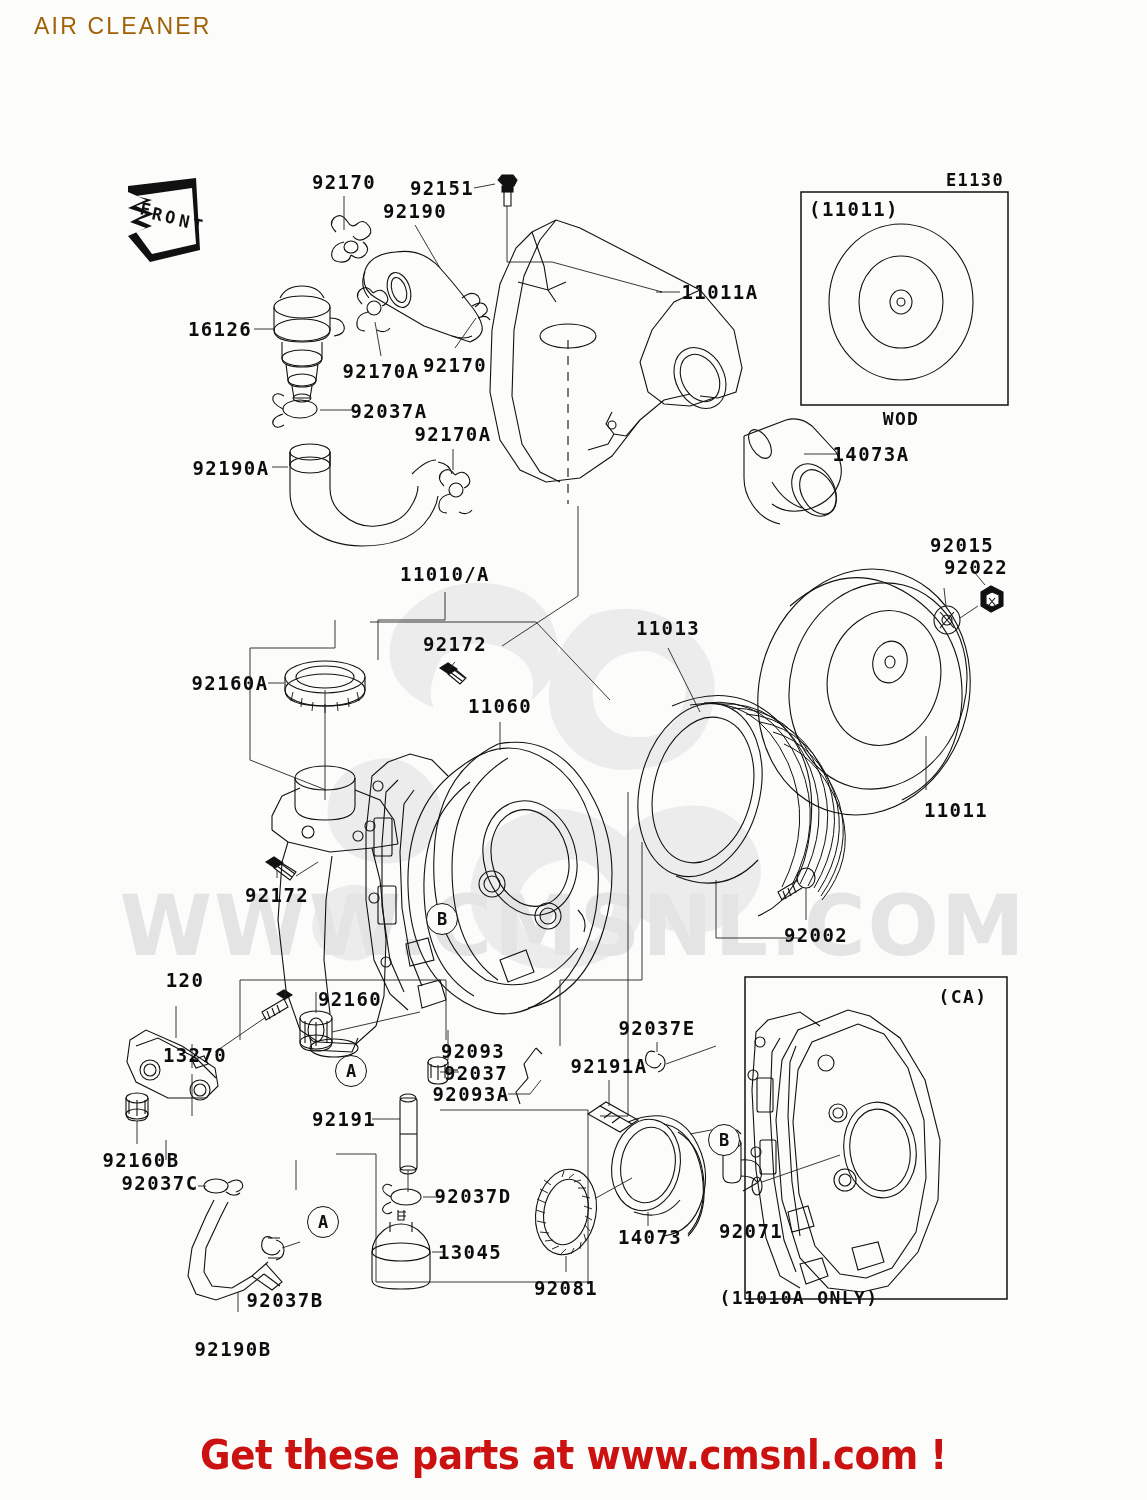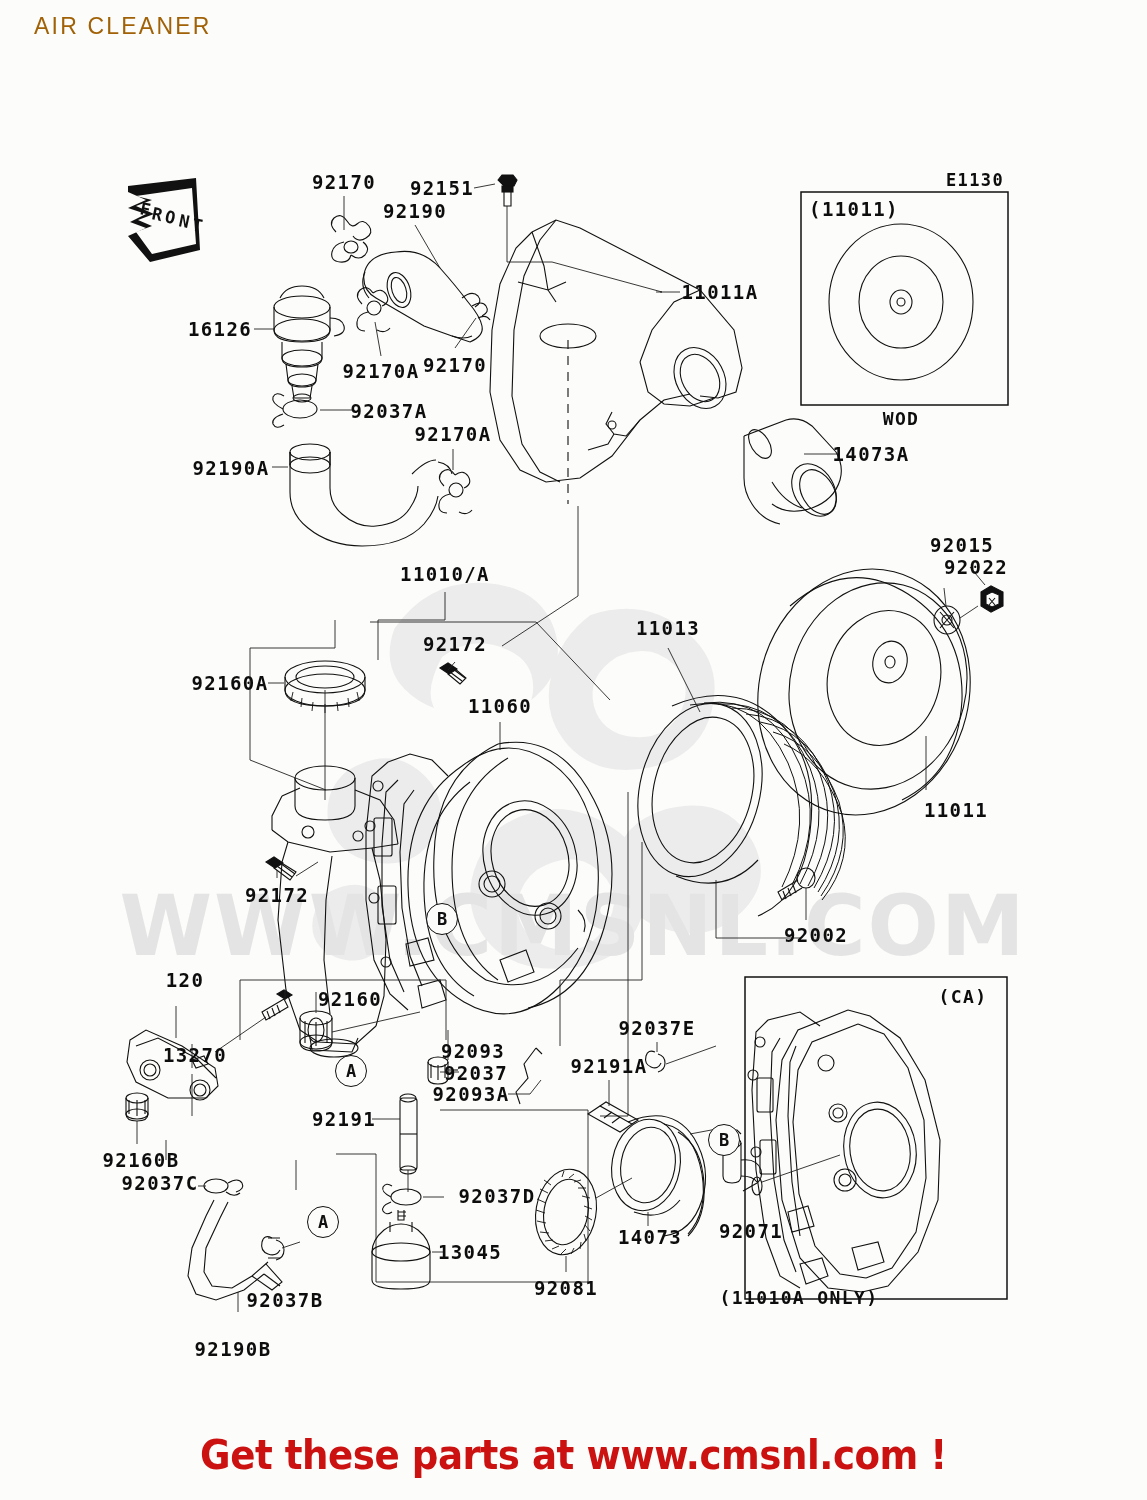--- a/index.html
+++ b/index.html
@@ -555,21 +555,21 @@
     <div class="lbl" style="left: 657px; top: 1028px;">92037E</div>
     <div class="lbl" style="left: 195px; top: 1055px;">13270</div>
     <div class="lbl" style="left: 441px; top: 1051px; margin-left: 32px;">92093</div>
     <div class="lbl" style="left: 470px; top: 1073px; padding-left: 12px;">92037</div>
     <div class="lbl" style="left: 609px; top: 1066px;">92191A</div>
     <div class="lbl" style="left: 471px; top: 1094px;">92093A</div>
     <div class="lbl" style="left: 344px; top: 1119px;">92191</div>
     <div class="lbl" style="left: 141px; top: 1160px;">92160B</div>
     <div class="lbl" style="left: 160px; top: 1183px;">92037C</div>
     <div class="lbl" style="left: 751px; top: 1231px;">92071</div>
-    <div class="lbl" style="left: 497px; top: 1196px; text-align: center;">92037D</div>
+    <div class="lbl" style="left: 473px; top: 1196px; text-align: center;">92037D</div>
     <div class="lbl" style="left: 650px; top: 1237px;">14073</div>
     <div class="lbl" style="left: 470px; top: 1252px;">13045</div>
     <div class="lbl" style="left: 566px; top: 1288px;">92081</div>
     <div class="lbl" style="left: 285px; top: 1300px;">92037B</div>
     <div class="lbl" style="left: 233px; top: 1349px;">92190B</div>
     <div style="position: absolute; left: 335px; top: 1055px; width: 30px; height: 30px; border: 1.5px solid rgb(17, 17, 17); border-radius: 50%; background: rgb(252, 253, 250); display: flex; align-items: center; justify-content: center; font-family: &quot;DejaVu Sans Mono&quot;, monospace; font-weight: 700; font-size: 17px; color: rgb(17, 17, 17);">A</div>
     <div style="position: absolute; left: 307px; top: 1206px; width: 30px; height: 30px; border: 1.5px solid rgb(17, 17, 17); border-radius: 50%; background: rgb(252, 253, 250); display: flex; align-items: center; justify-content: center; font-family: &quot;DejaVu Sans Mono&quot;, monospace; font-weight: 700; font-size: 17px; color: rgb(17, 17, 17);">A</div>
     <div style="position: absolute; left: 426px; top: 903px; width: 30px; height: 30px; border: 1.5px solid rgb(17, 17, 17); border-radius: 50%; background: rgb(252, 253, 250); display: flex; align-items: center; justify-content: center; font-family: &quot;DejaVu Sans Mono&quot;, monospace; font-weight: 700; font-size: 17px; color: rgb(17, 17, 17);">B</div>
     <div style="position: absolute; left: 708px; top: 1124px; width: 30px; height: 30px; border: 1.5px solid rgb(17, 17, 17); border-radius: 50%; background: rgb(252, 253, 250); display: flex; align-items: center; justify-content: center; font-family: &quot;DejaVu Sans Mono&quot;, monospace; font-weight: 700; font-size: 17px; color: rgb(17, 17, 17);">B</div>
   </div>

